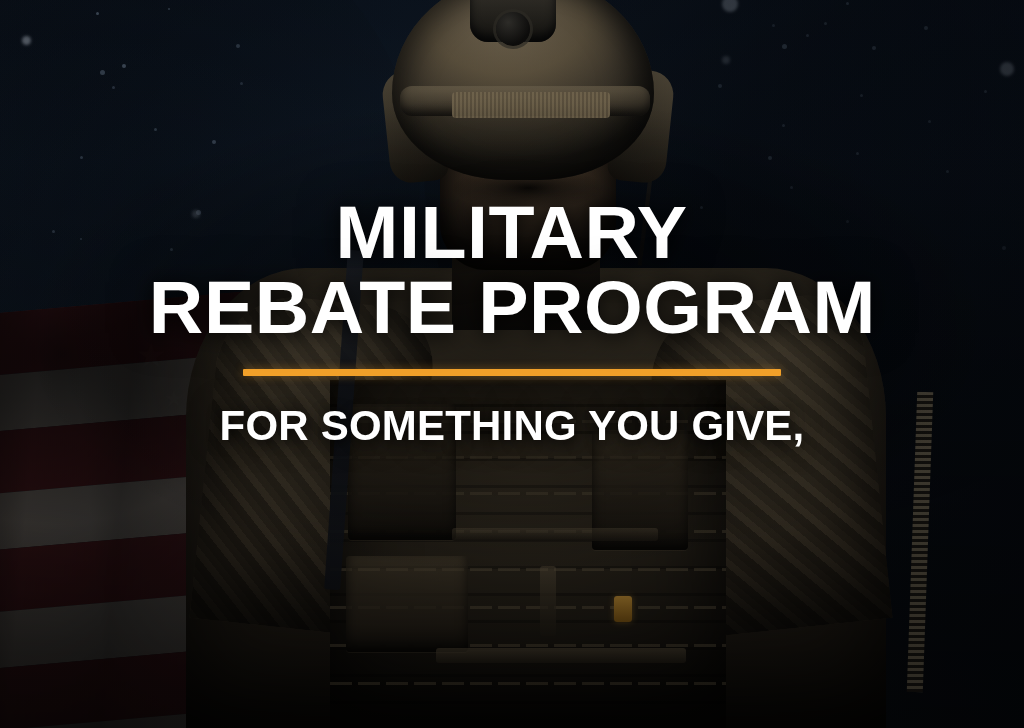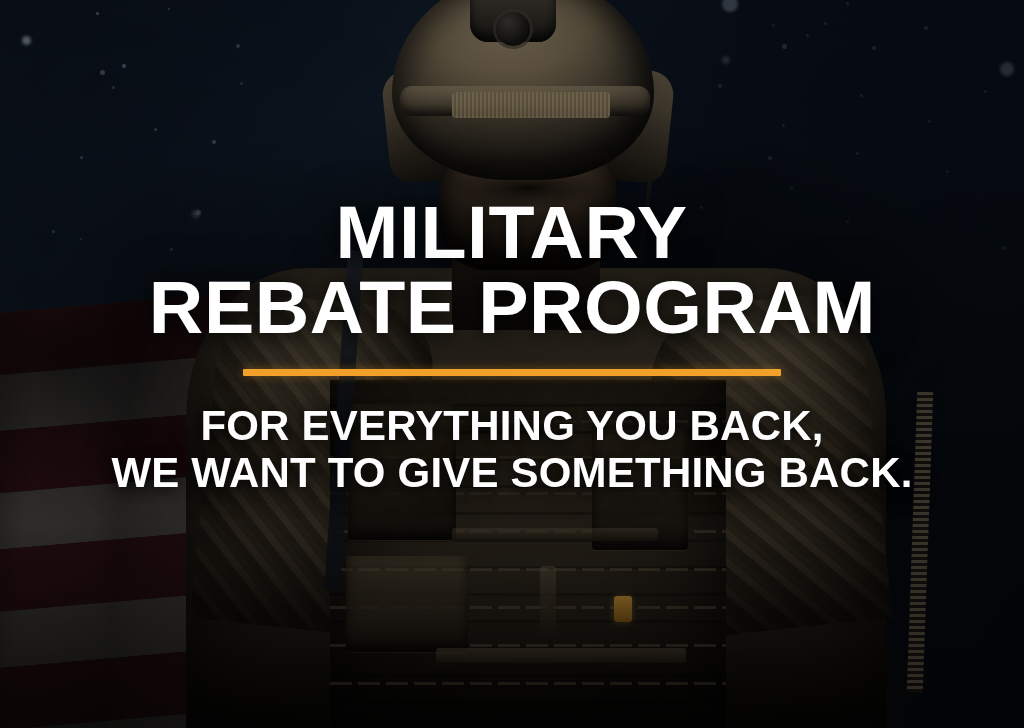--- a/index.html
+++ b/index.html
@@ -402,18 +402,17 @@
   <div class="scrim"></div>
   <div class="scrim-center"></div>
 
   <div class="content">
     <div class="headline headline-1">MILITARY</div>
     <div class="headline headline-2">REBATE PROGRAM</div>
 
     <div class="rule" style="background: rgb(242, 161, 42); width: 538px; height: 7px;"></div>
 
     <div class="subhead">
-      <span class="l1">FOR EVERYTHING YOU BACK,</span>
-      <span class="l2">WE WANT TO GIVE SOMETHING BACK.</span>
+      <span class="l1">FOR SOMETHING YOU GIVE,</span>
     </div>
   </div>
 
 </div>
 
 </body></html>

